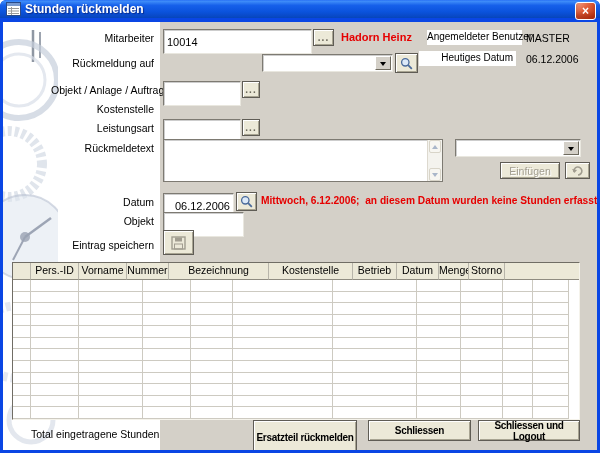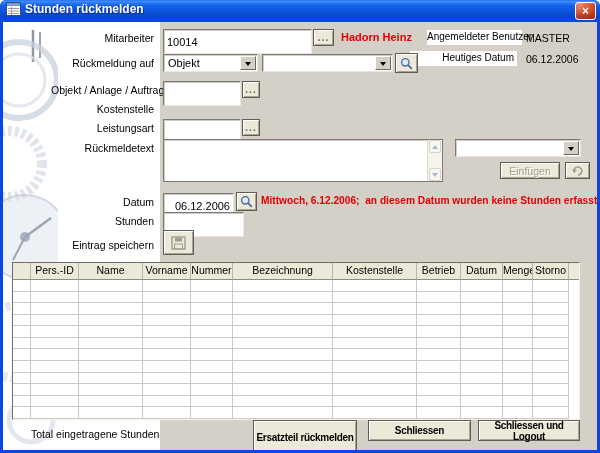--- a/index.html
+++ b/index.html
@@ -119,30 +119,24 @@
 
     <div class="flabel" style="top:10px">Mitarbeiter</div>
     <input class="sunken" style="left: 160px; top: 7px; width: 149px;" value="10014">
     <div class="btn3d" style="left:310px;top:7px;width:21px;height:17px">
         <span class="dots">...</span>
       </div>
     <div class="redtext" style="left:338px;top:9px">Hadorn Heinz</div>
 
     <div class="wlabel" style="left:424px;top:8px;width:95px">Angemeldeter Benutzer</div>
     <div class="wvalue" style="left:523px;top:10px">MASTER</div>
-    <div class="wlabel" style="left:407px;top:29px;width:107px">Heutiges Datum</div>
+    <div class="wlabel" style="left:416px;top:29px;width:97px">Heutiges Datum</div>
     <div class="wvalue" style="left:523px;top:31px">06.12.2006</div>
 
     <div class="flabel" style="top:35px">Rückmeldung auf</div>
-    <div class="combo" style="left:160px;top:32px;width:95px;height:18px">
-      <span class="ctext">Objekt</span>
-      <span class="cbtn">
-          <span class="tri-down"></span>
-        </span>
-    </div>
     <div class="combo" style="left:259px;top:32px;width:131px;height:18px">
       <span class="ctext"></span>
       <span class="cbtn">
           <span class="tri-down"></span>
         </span>
     </div>
     <div class="btn3d" style="left:392px;top:31px;width:23px;height:20px">
       <svg class="icon-svg" width="13" height="13" viewBox="0 0 13 13">
         <circle cx="5.3" cy="5.3" r="3.7" fill="#dce9f8" stroke="#4a6a9a" stroke-width="1.3"></circle>
         <line x1="8.2" y1="8.2" x2="11.8" y2="11.8" stroke="#4a6a9a" stroke-width="1.8"></line>
@@ -190,37 +184,36 @@
     <div class="flabel" style="top:174px">Datum</div>
     <input class="sunken" style="left: 160px; top: 171px; width: 71px; text-align: right;" value="06.12.2006">
     <div class="btn3d" style="left:233px;top:170px;width:21px;height:19px">
       <svg class="icon-svg" width="13" height="13" viewBox="0 0 13 13">
         <circle cx="5.3" cy="5.3" r="3.7" fill="#dce9f8" stroke="#4a6a9a" stroke-width="1.3"></circle>
         <line x1="8.2" y1="8.2" x2="11.8" y2="11.8" stroke="#4a6a9a" stroke-width="1.8"></line>
       </svg>
     </div>
     <div class="redtext small" style="left:258px;top:173px">Mittwoch, 6.12.2006;  an diesem Datum wurden keine Stunden erfasst.</div>
 
-    <div class="flabel" style="top:193px">Stunden</div>
+    <div class="flabel" style="top:193px">Objekt</div>
     <input class="sunken" style="left: 160px; top: 190px; width: 81px;">
 
     <div class="flabel" style="top:217px">Eintrag speichern</div>
     <div class="btn3d disabled" style="left:160px;top:208px;width:31px;height:25px">
       <svg class="icon-svg" width="15" height="14" viewBox="0 0 15 14">
         <rect x="1" y="1" width="13" height="12" fill="none" stroke="#a19d90" stroke-width="1.4"></rect>
         <rect x="4" y="1.5" width="7" height="4" fill="#a19d90"></rect>
         <rect x="3.5" y="8" width="8" height="5" fill="none" stroke="#a19d90"></rect>
       </svg>
     </div>
 
     <div class="grid">
       <div class="ghead">
           <div class="th" style="width: 18px;"></div>
           <div class="th" style="width: 48px;">Pers.-ID</div>
-          <div class="th" style="width: 64px;">Name</div>
           <div class="th" style="width: 48px;">Vorname</div>
           <div class="th" style="width: 42px;">Nummer</div>
           <div class="th" style="width: 100px;">Bezeichnung</div>
           <div class="th" style="width: 84px;">Kostenstelle</div>
           <div class="th" style="width: 44px;">Betrieb</div>
           <div class="th" style="width: 42px;">Datum</div>
           <div class="th" style="width: 30px;">Menge</div>
           <div class="th" style="width: 36px;">Storno</div>
           <div class="th fill"></div>
         </div>

